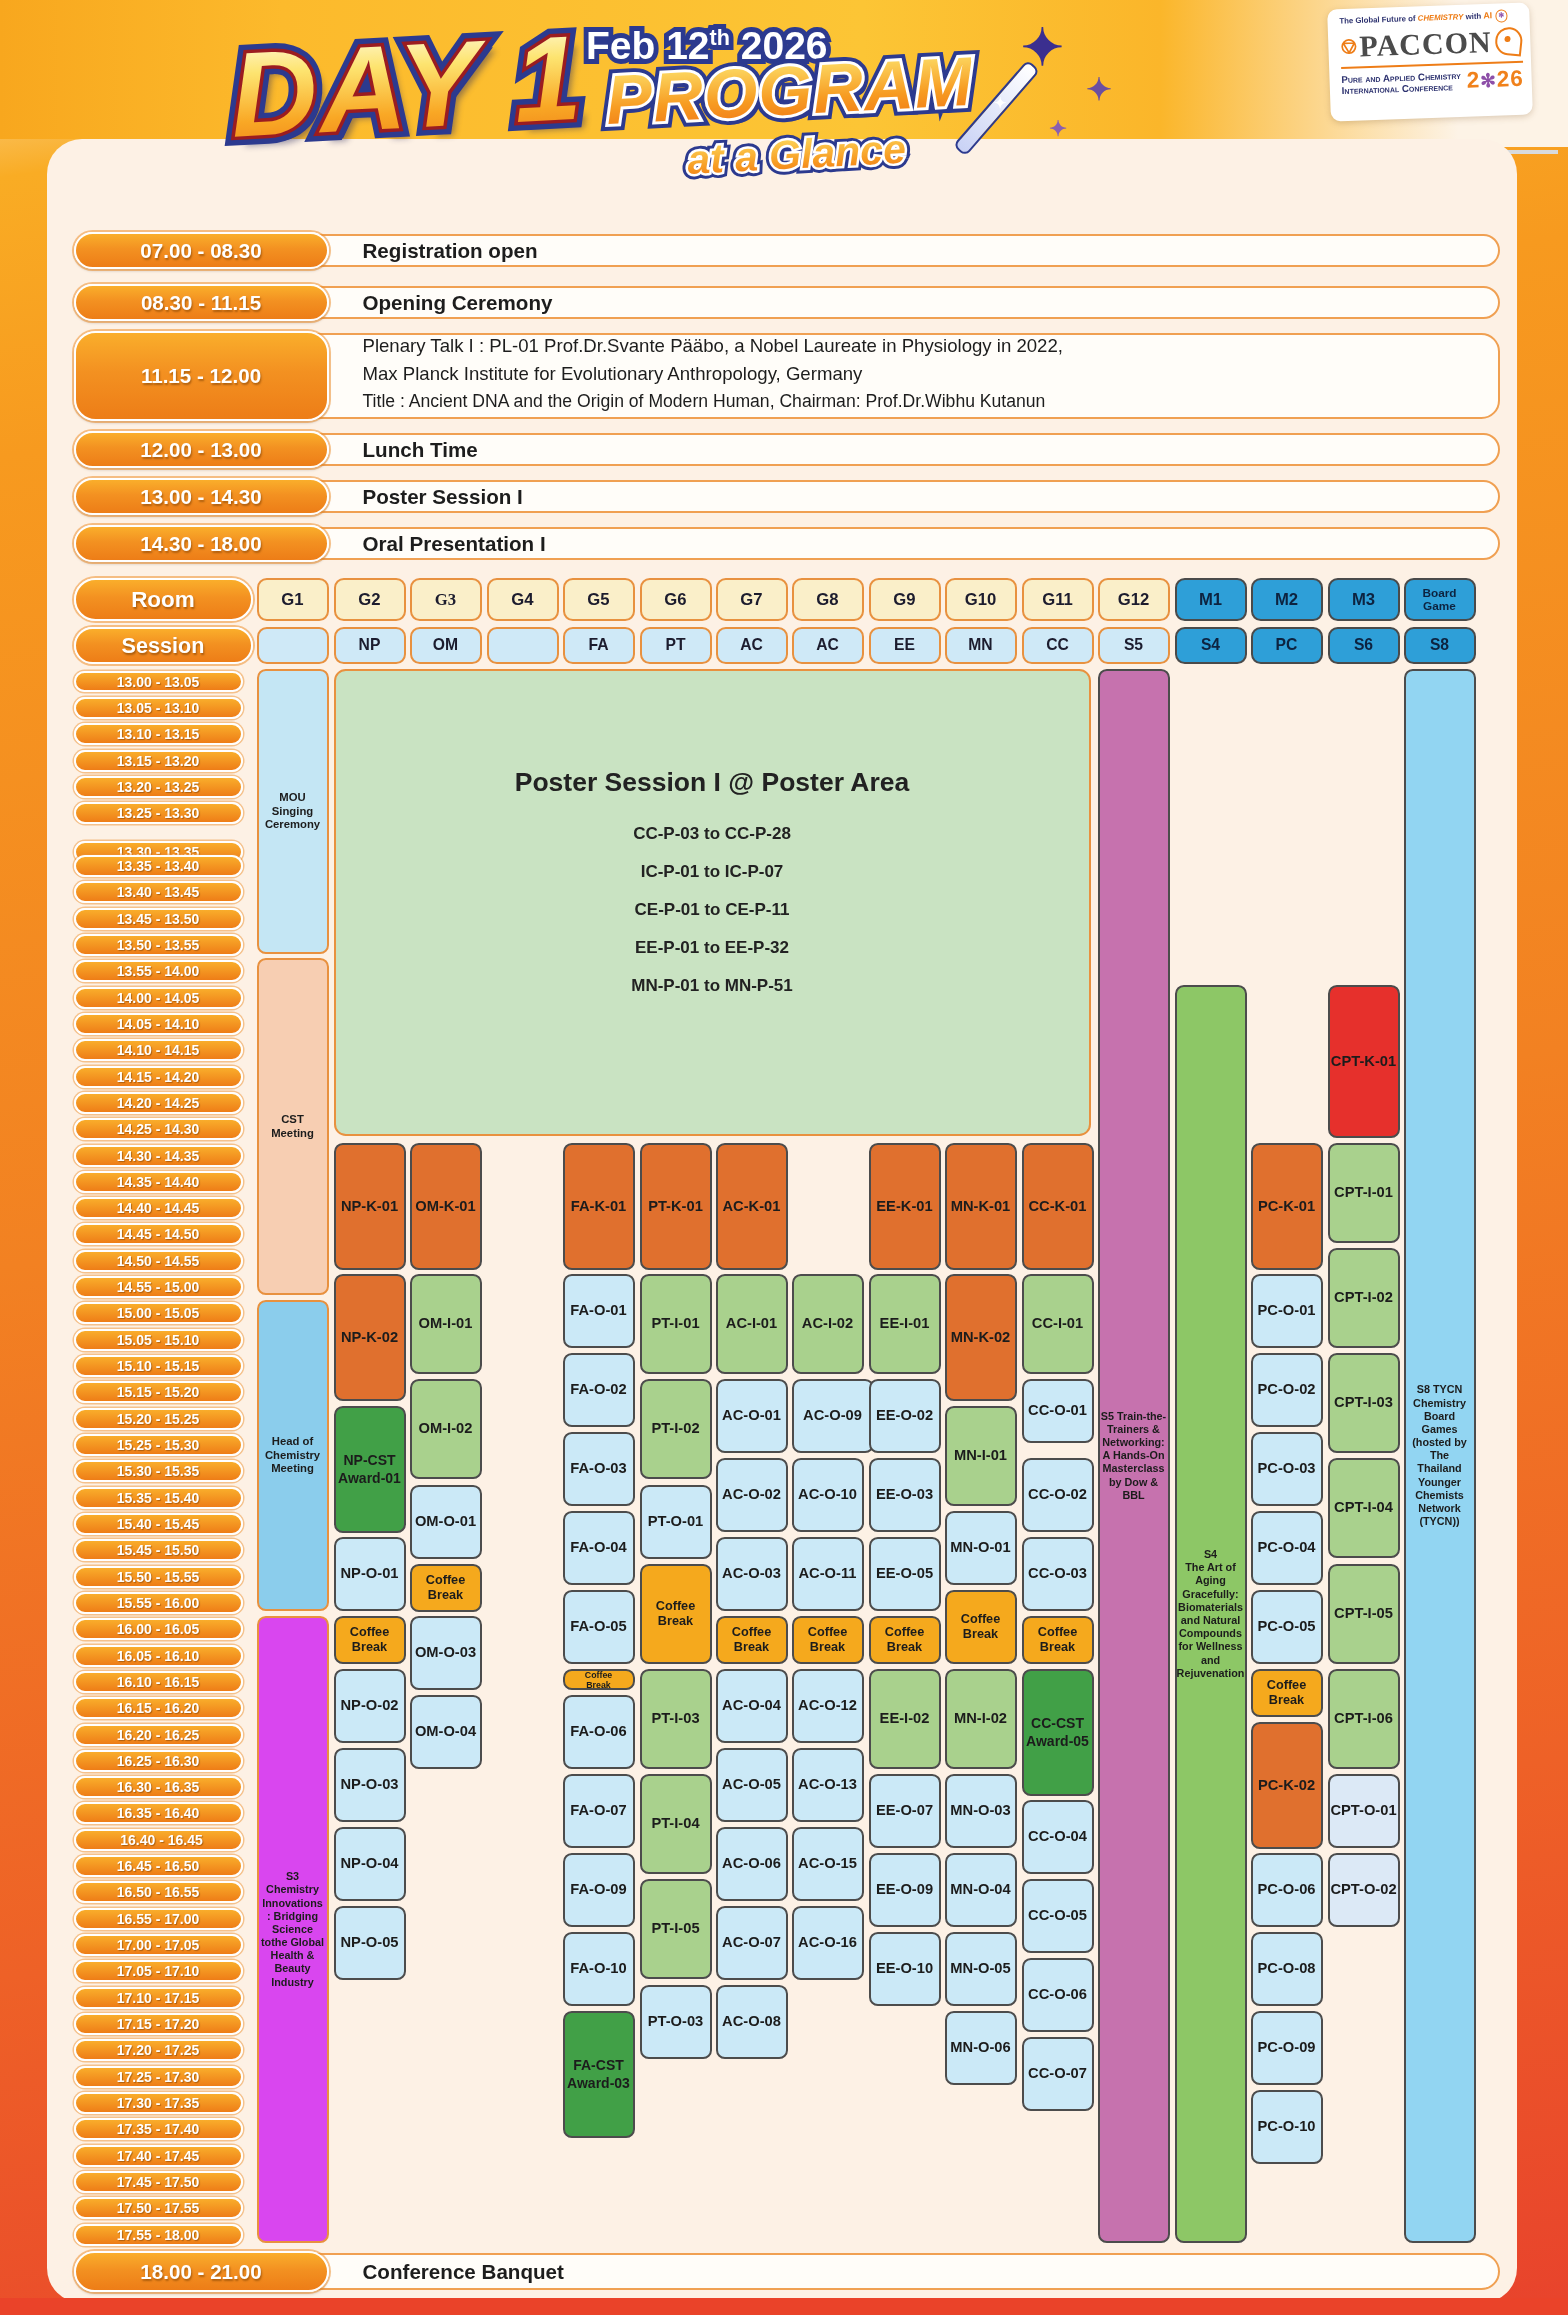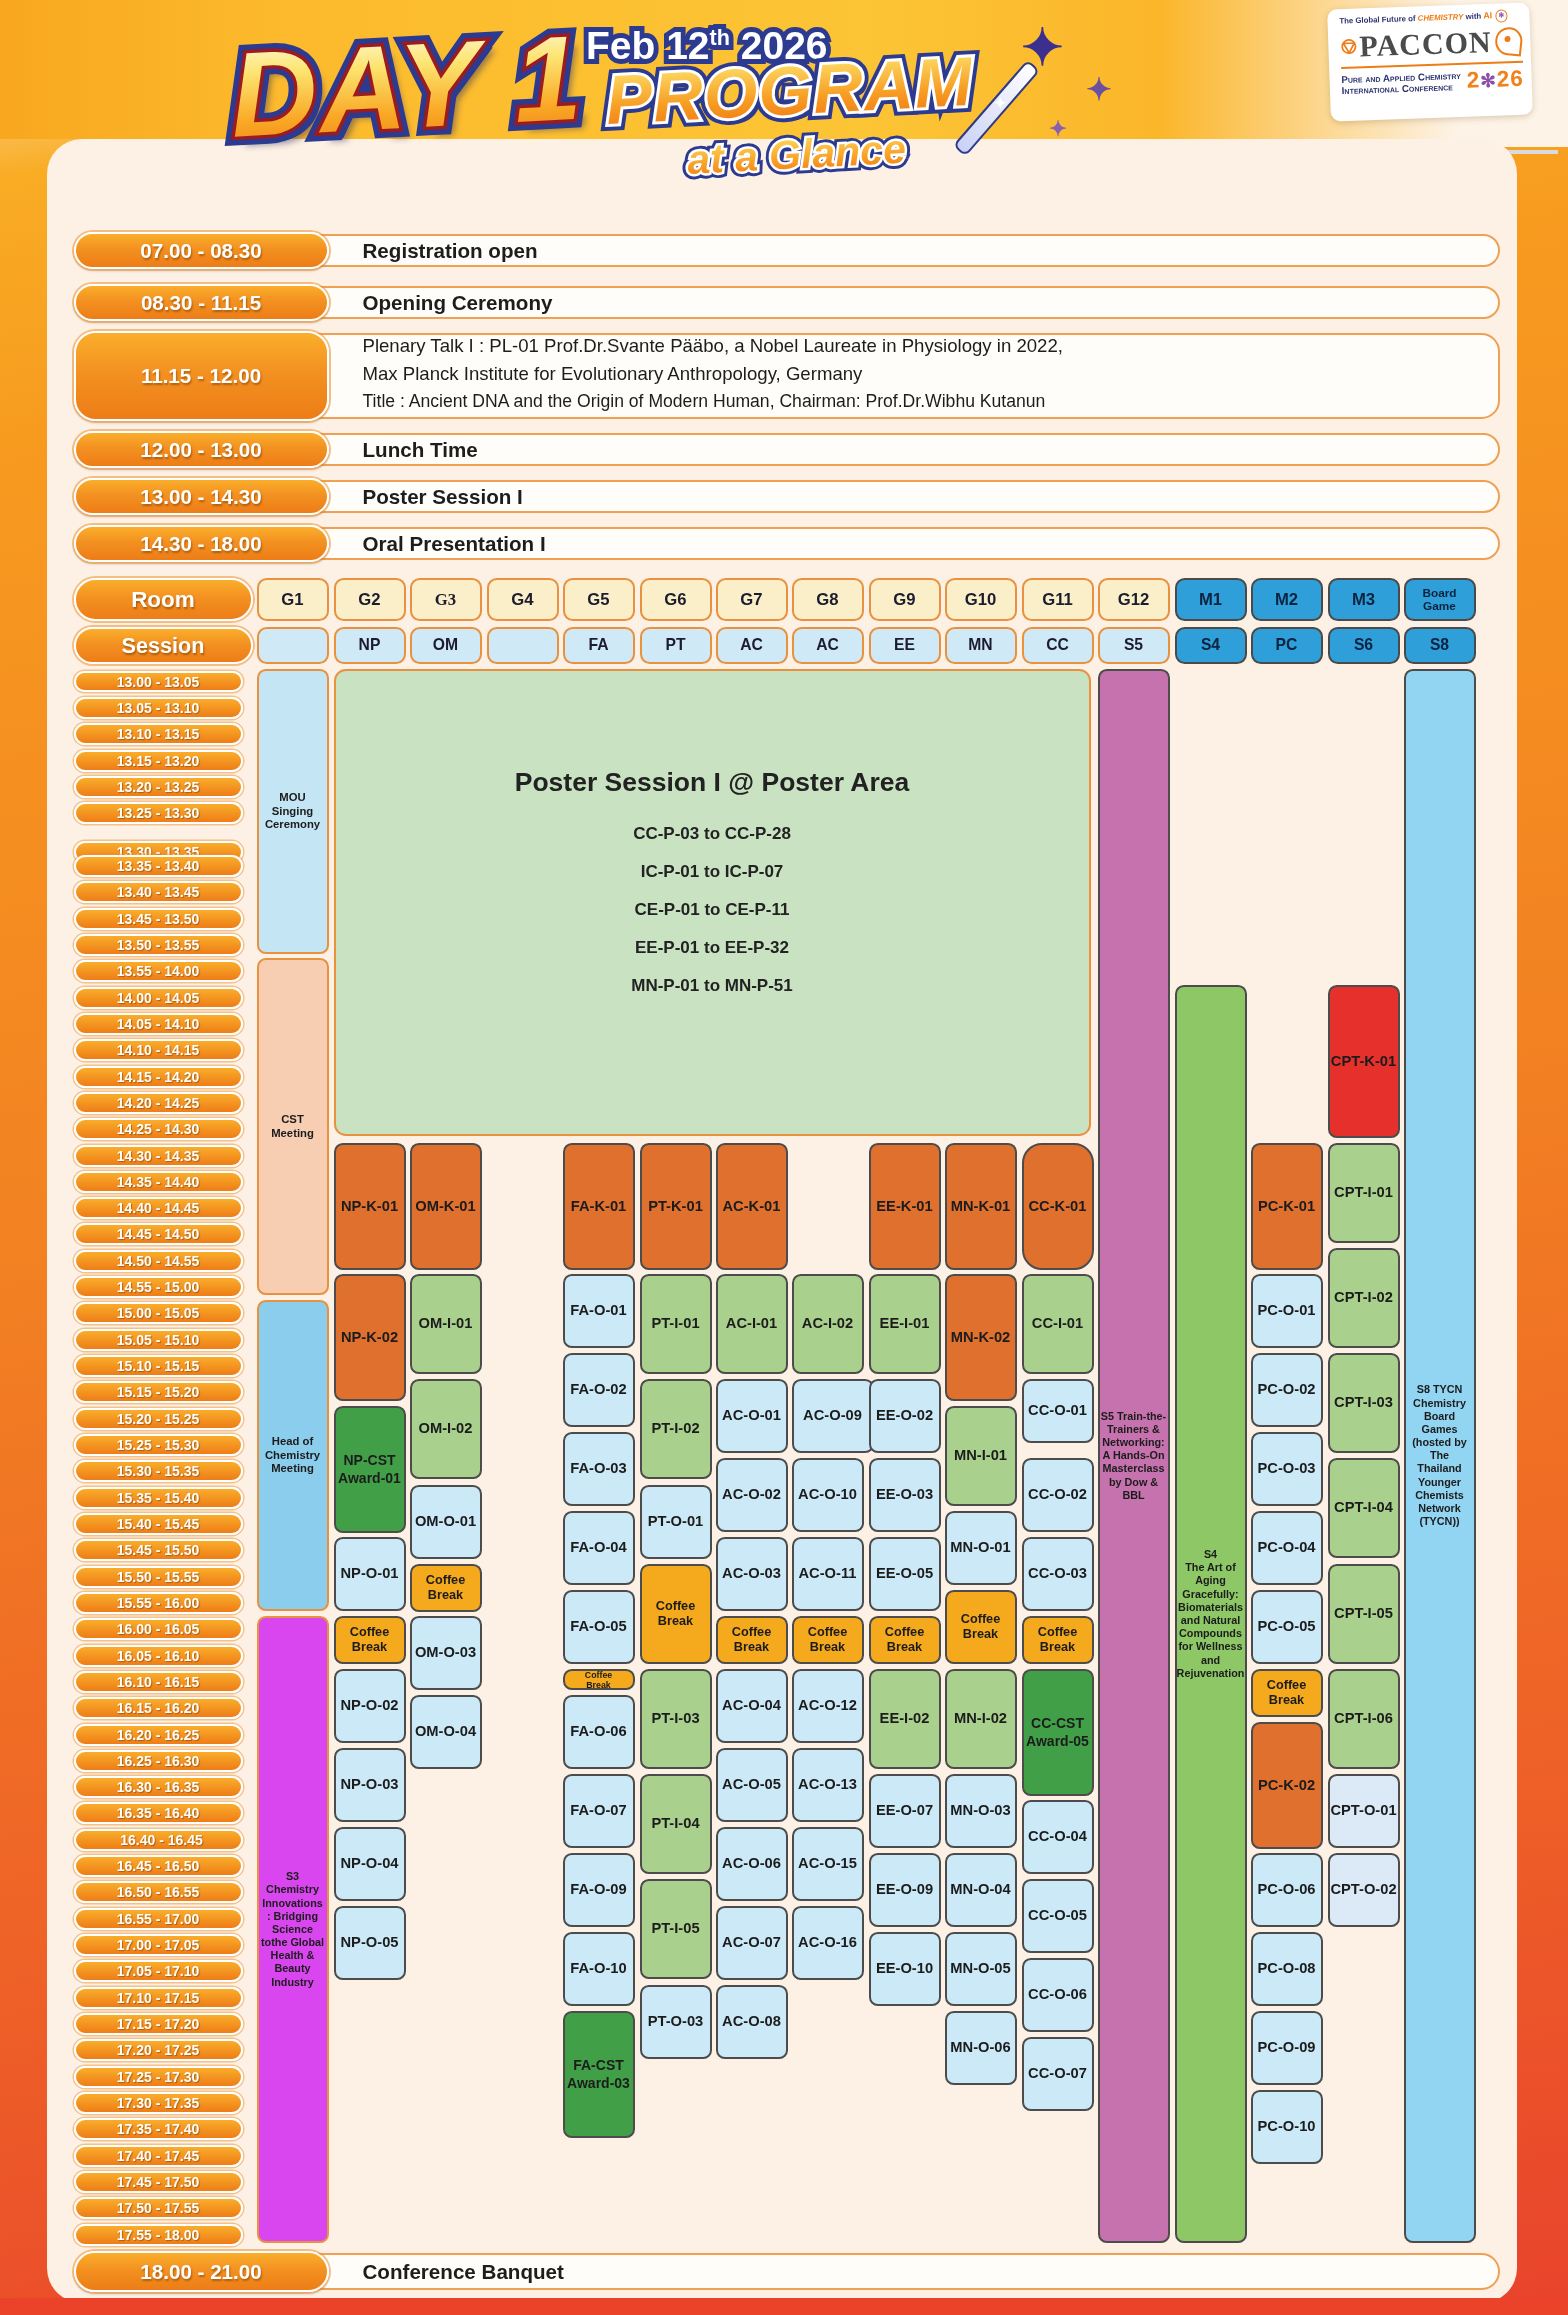--- a/index.html
+++ b/index.html
@@ -418,21 +418,21 @@
         <div class="block k" style="left: 871px; top: 612px; width: 72px; height: 127px;">MN-K-02</div>
         <div class="block inv" style="left: 871px; top: 744px; width: 72px; height: 100px;">MN-I-01</div>
         <div class="block o" style="left: 871px; top: 849px; width: 72px; height: 74px;">MN-O-01</div>
         <div class="block cb" style="left: 871px; top: 928px; width: 72px; height: 74px;">Coffee
 Break</div>
         <div class="block inv" style="left: 871px; top: 1007px; width: 72px; height: 100px;">MN-I-02</div>
         <div class="block o" style="left: 871px; top: 1112px; width: 72px; height: 74px;">MN-O-03</div>
         <div class="block o" style="left: 871px; top: 1191px; width: 72px; height: 74px;">MN-O-04</div>
         <div class="block o" style="left: 871px; top: 1270px; width: 72px; height: 74px;">MN-O-05</div>
         <div class="block o" style="left: 871px; top: 1349px; width: 72px; height: 74px;">MN-O-06</div>
-        <div class="block k" style="left: 948px; top: 481px; width: 72px; height: 127px; border-radius: 20px;">CC-K-01</div>
+        <div class="block k" style="left: 948px; top: 481px; width: 72px; height: 127px;">CC-K-01</div>
         <div class="block inv" style="left: 948px; top: 612px; width: 72px; height: 100px;">CC-I-01</div>
         <div class="block o" style="left: 948px; top: 717px; width: 72px; height: 64px;">CC-O-01</div>
         <div class="block o" style="left: 948px; top: 796px; width: 72px; height: 74px;">CC-O-02</div>
         <div class="block o" style="left: 948px; top: 875px; width: 72px; height: 74px;">CC-O-03</div>
         <div class="block cb" style="left: 948px; top: 954px; width: 72px; height: 48px;">Coffee
 Break</div>
         <div class="block aw" style="left: 948px; top: 1007px; width: 72px; height: 127px;">CC-CST
 Award-05</div>
         <div class="block o" style="left: 948px; top: 1138px; width: 72px; height: 74px;">CC-O-04</div>
         <div class="block o" style="left: 948px; top: 1217px; width: 72px; height: 74px;">CC-O-05</div>

